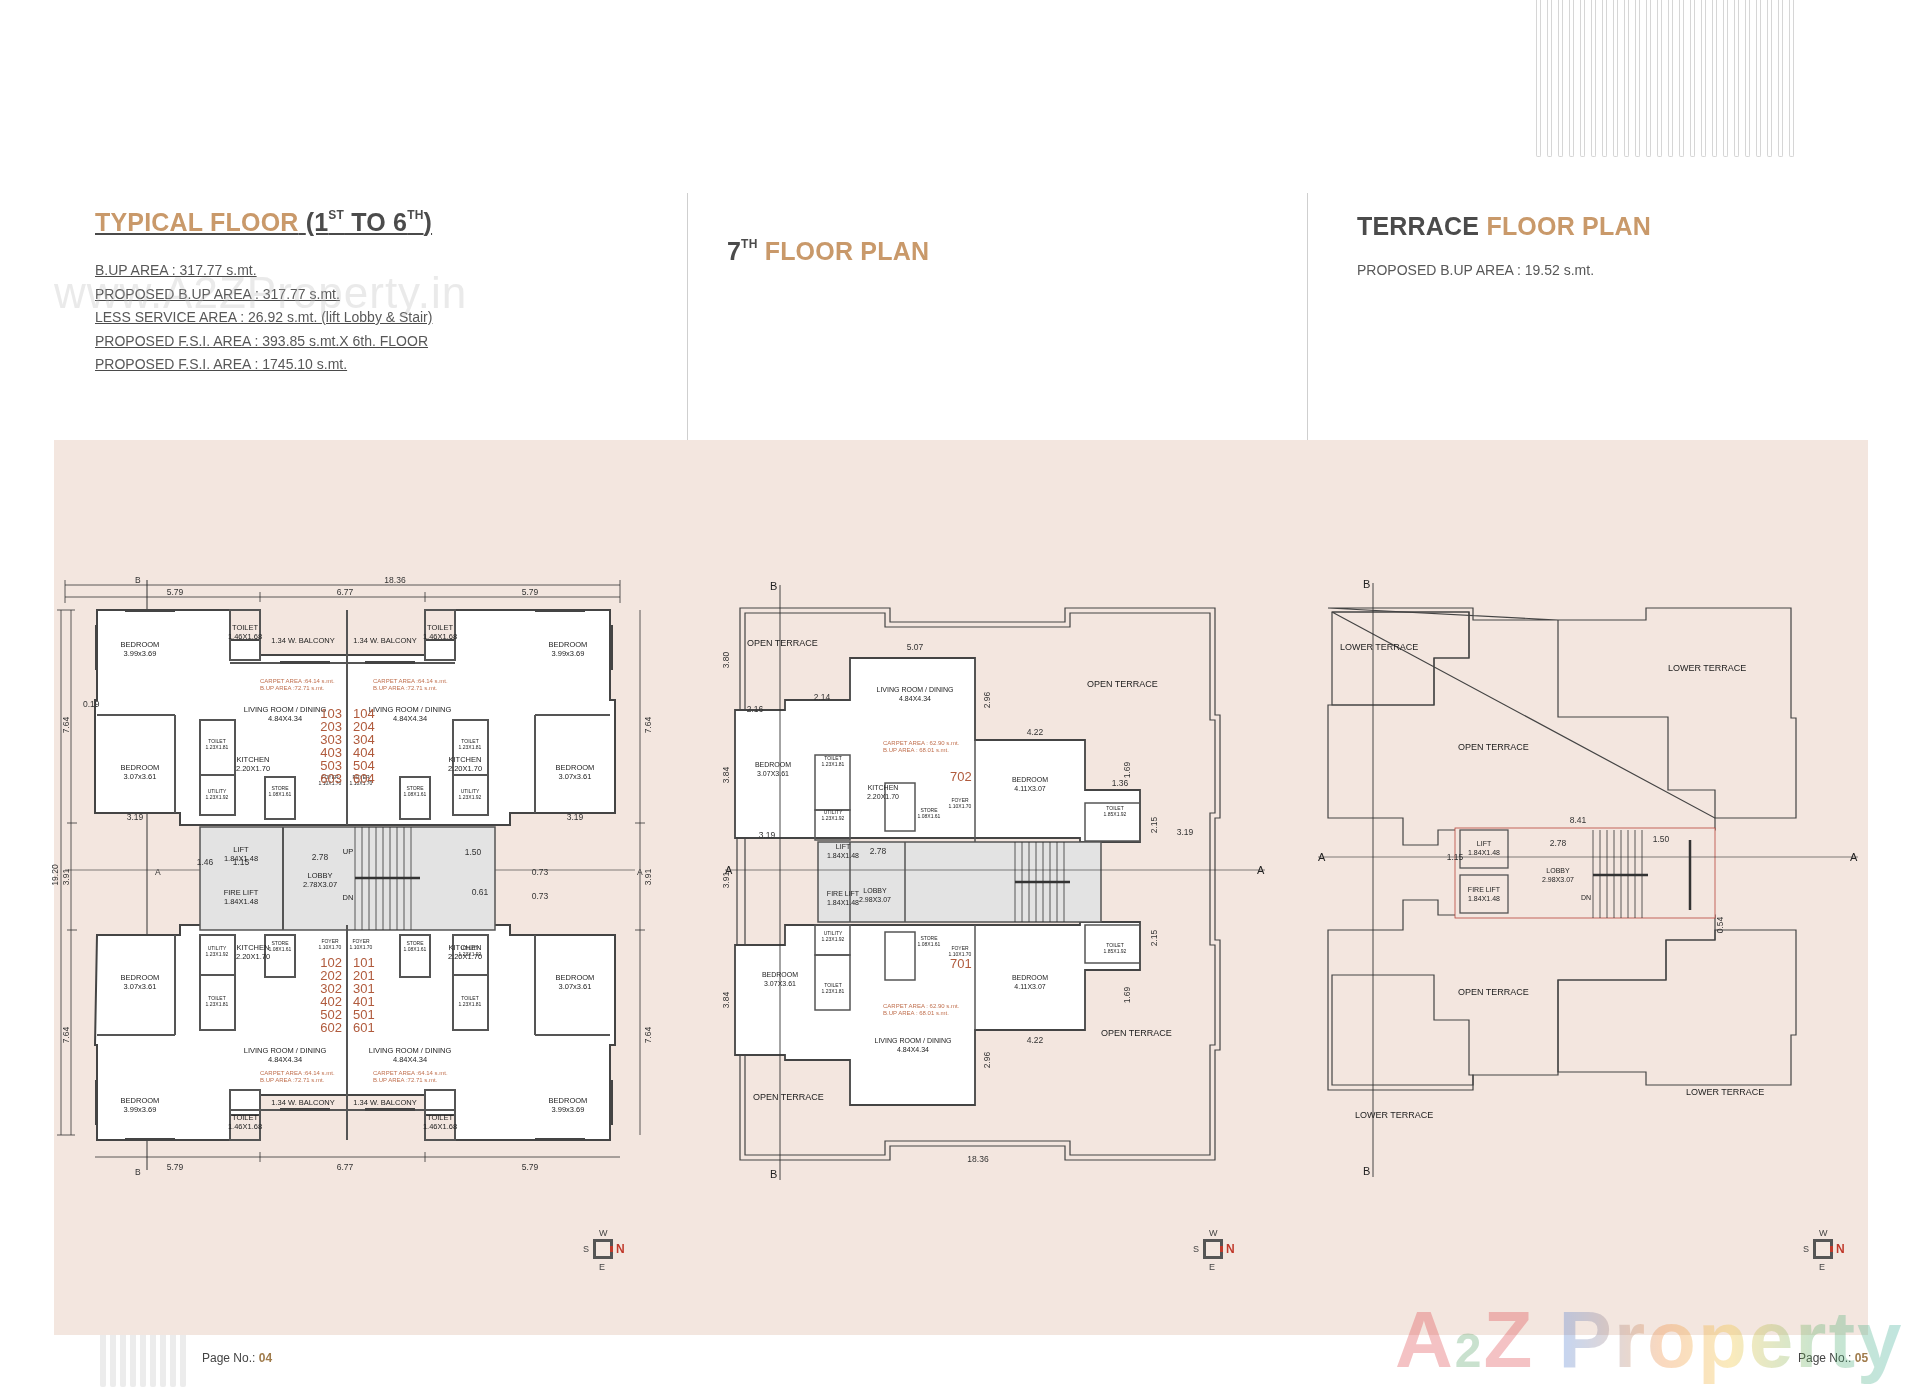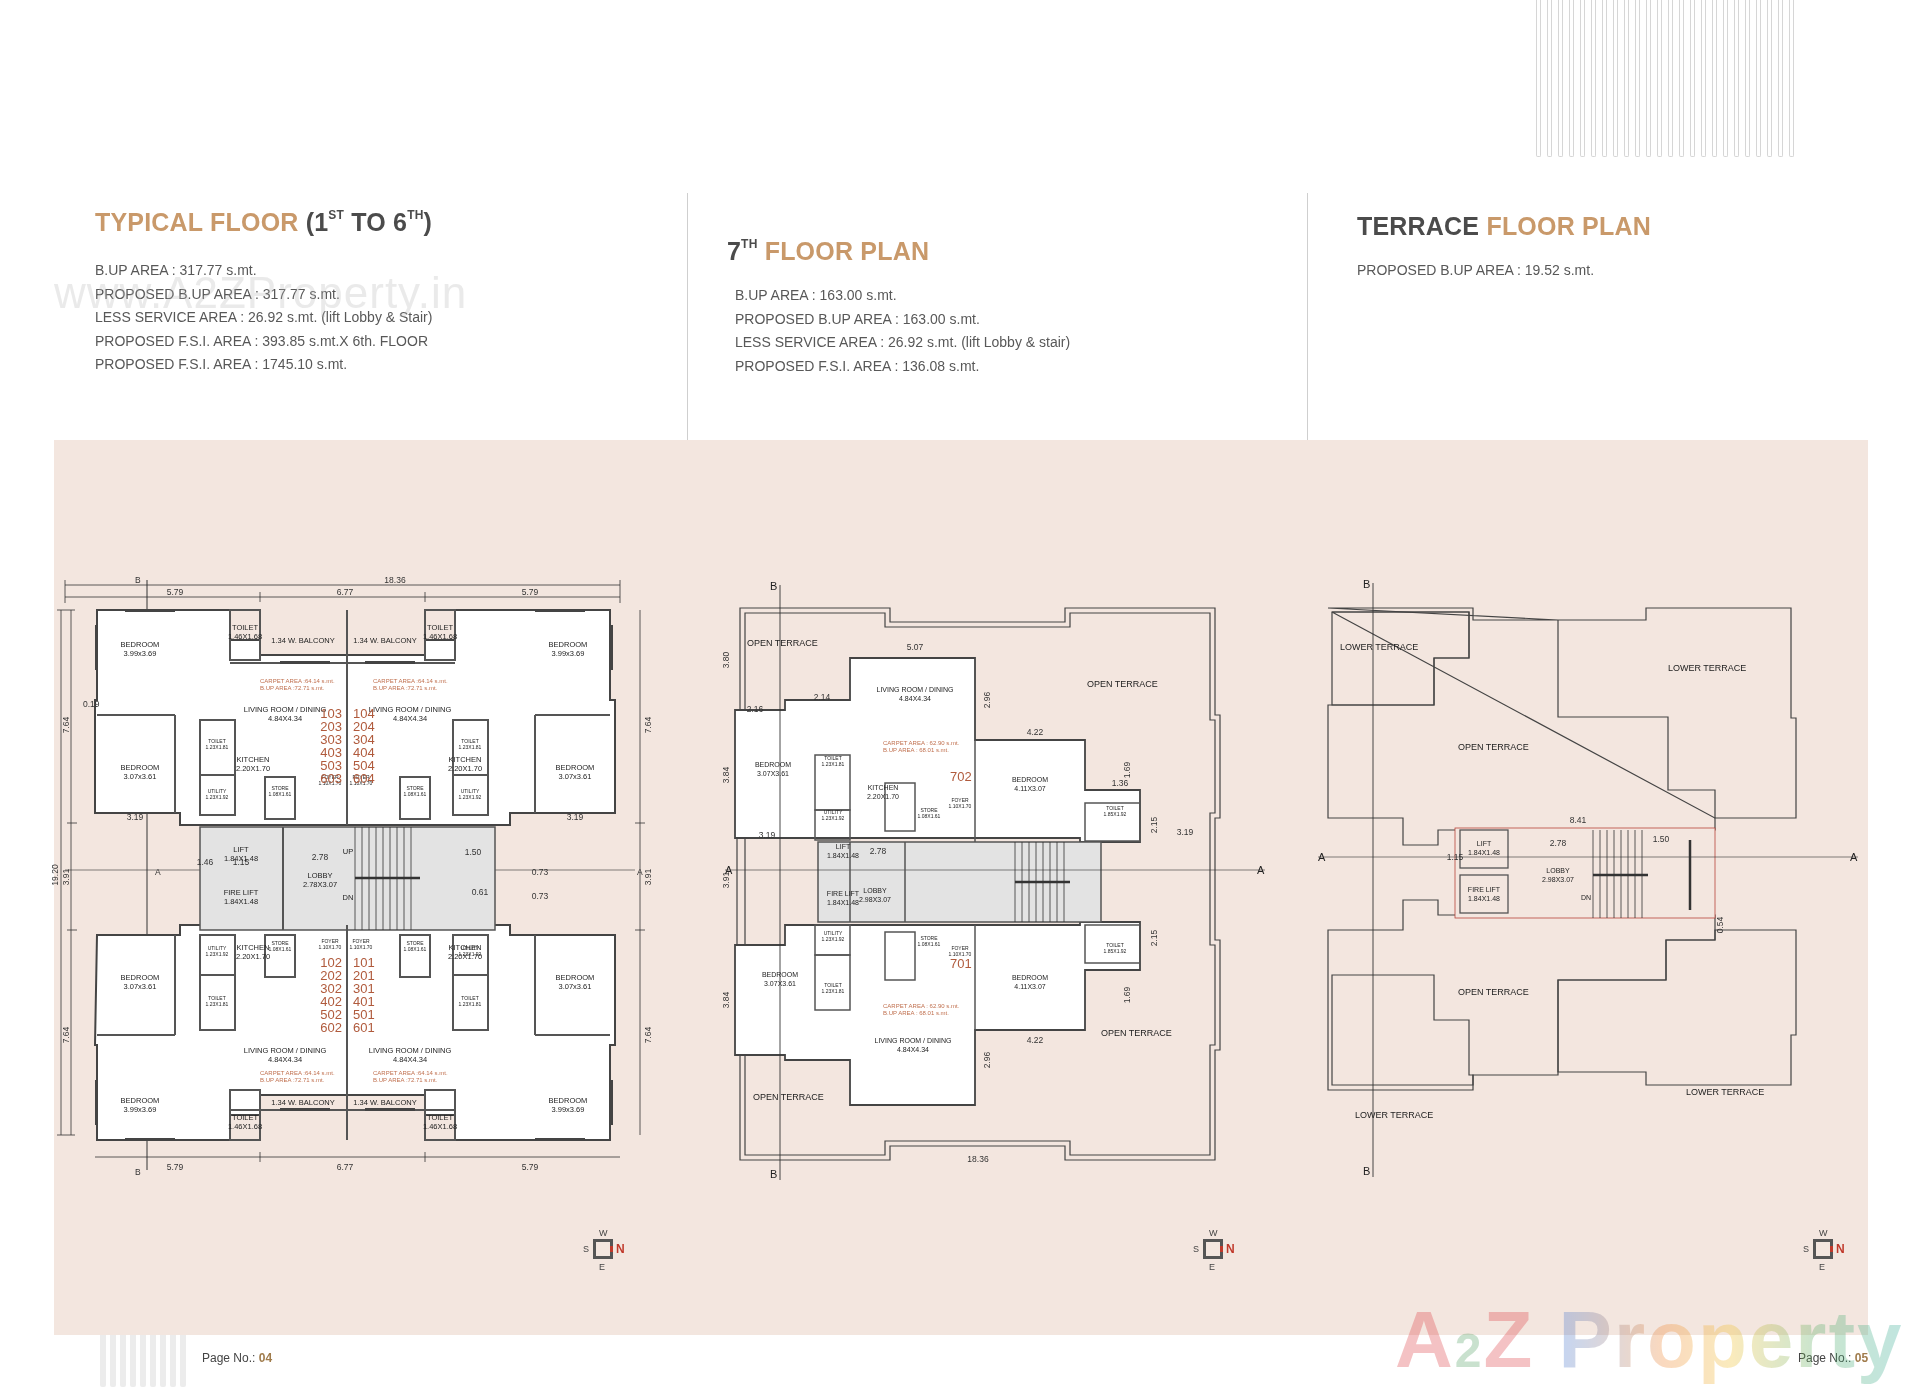--- a/index.html
+++ b/index.html
@@ -80,44 +80,38 @@
     <span></span>
     <span></span>
     <span></span>
     <span></span>
     <span></span>
 </div>
 
 <div class="divider" style="left:687px;"></div>
 <div class="divider" style="left:1307px;"></div>
 
-<div class="section-header" style="left:95px; top:208px;">
+<div class="section-header" style="left:95px; top:208px;text-decoration:underline;">
   <div class="title">
     <span class="gold">TYPICAL FLOOR</span>
     <span class="gray"><span>(1</span><sup>ST</sup><span> TO 6</span><sup>TH</sup><span>)</span></span>
   </div>
   <div class="specs">
     <div class="spec-line">B.UP AREA : 317.77 s.mt.</div>
     <div class="spec-line">PROPOSED B.UP AREA : 317.77 s.mt.</div>
     <div class="spec-line">LESS SERVICE AREA : 26.92 s.mt. (lift Lobby &amp; Stair)</div>
     <div class="spec-line">PROPOSED F.S.I. AREA : 393.85 s.mt.X 6th. FLOOR</div>
     <div class="spec-line">PROPOSED F.S.I. AREA : 1745.10 s.mt.</div>
   </div>
 </div>
 
 <div class="section-header" style="left:727px; top:212px;margin-top:25px;">
   <div class="title">
     <span class="gray"><span>7</span><sup>TH</sup></span>
     <span class="gold">FLOOR PLAN</span>
-  </div>
-  <div class="specs" style="margin-top:18px; padding-left:8px;">
-    <div class="spec-line">B.UP AREA : 163.00 s.mt.</div>
-    <div class="spec-line">PROPOSED B.UP AREA : 163.00 s.mt.</div>
-    <div class="spec-line">LESS SERVICE AREA : 26.92 s.mt. (lift Lobby &amp; stair)</div>
-    <div class="spec-line">PROPOSED F.S.I. AREA : 136.08 s.mt.</div>
   </div>
 </div>
 
 <div class="section-header" style="left:1357px; top:212px;">
   <div class="title">
     <span class="gray">TERRACE</span>
     <span class="gold">FLOOR PLAN</span>
   </div>
   <div class="specs" style="margin-top:18px;">
     <div class="spec-line">PROPOSED B.UP AREA : 19.52 s.mt.</div>

